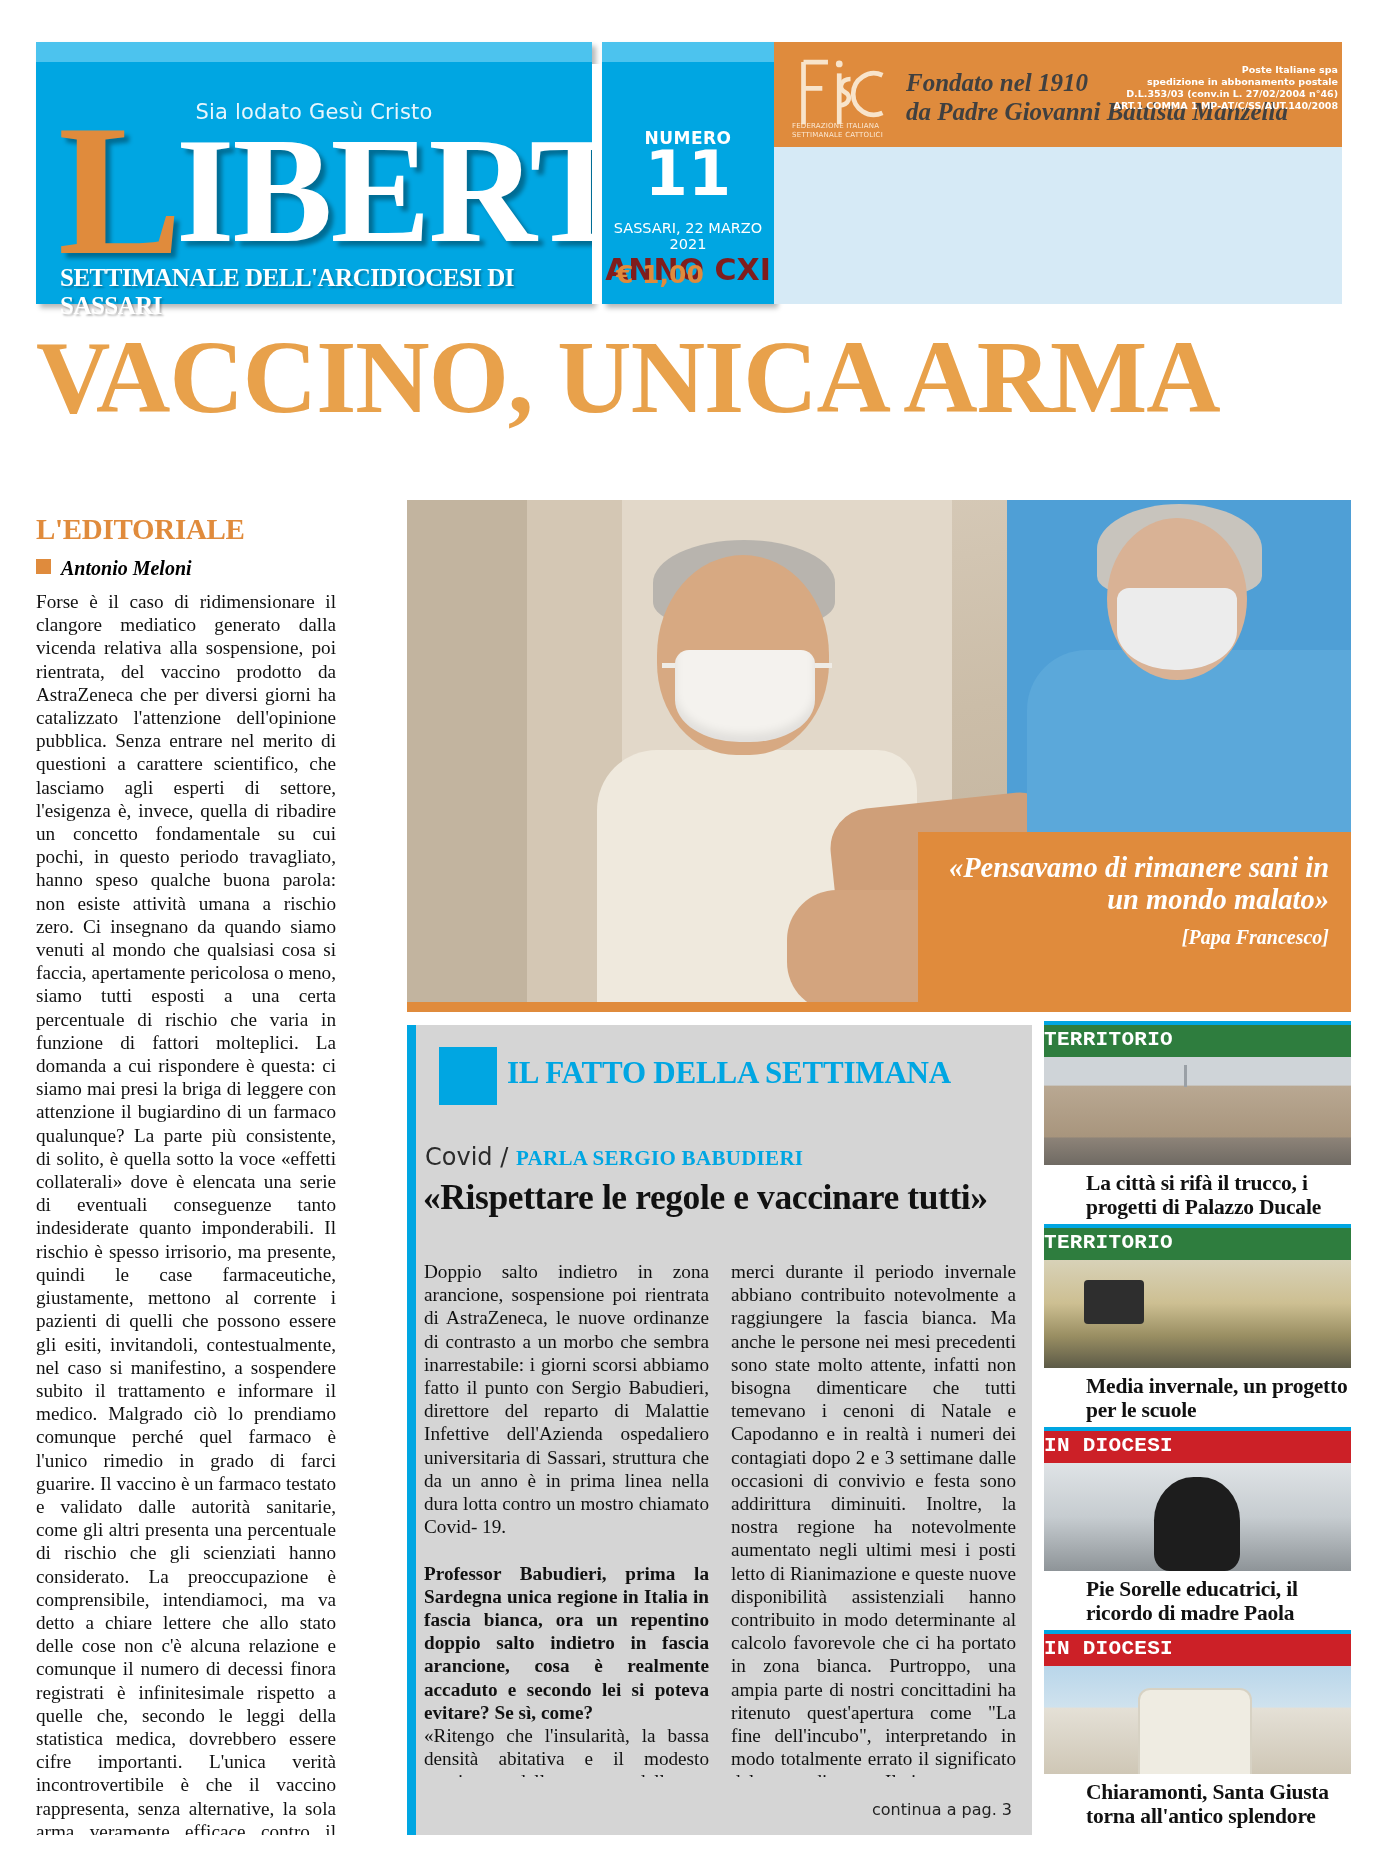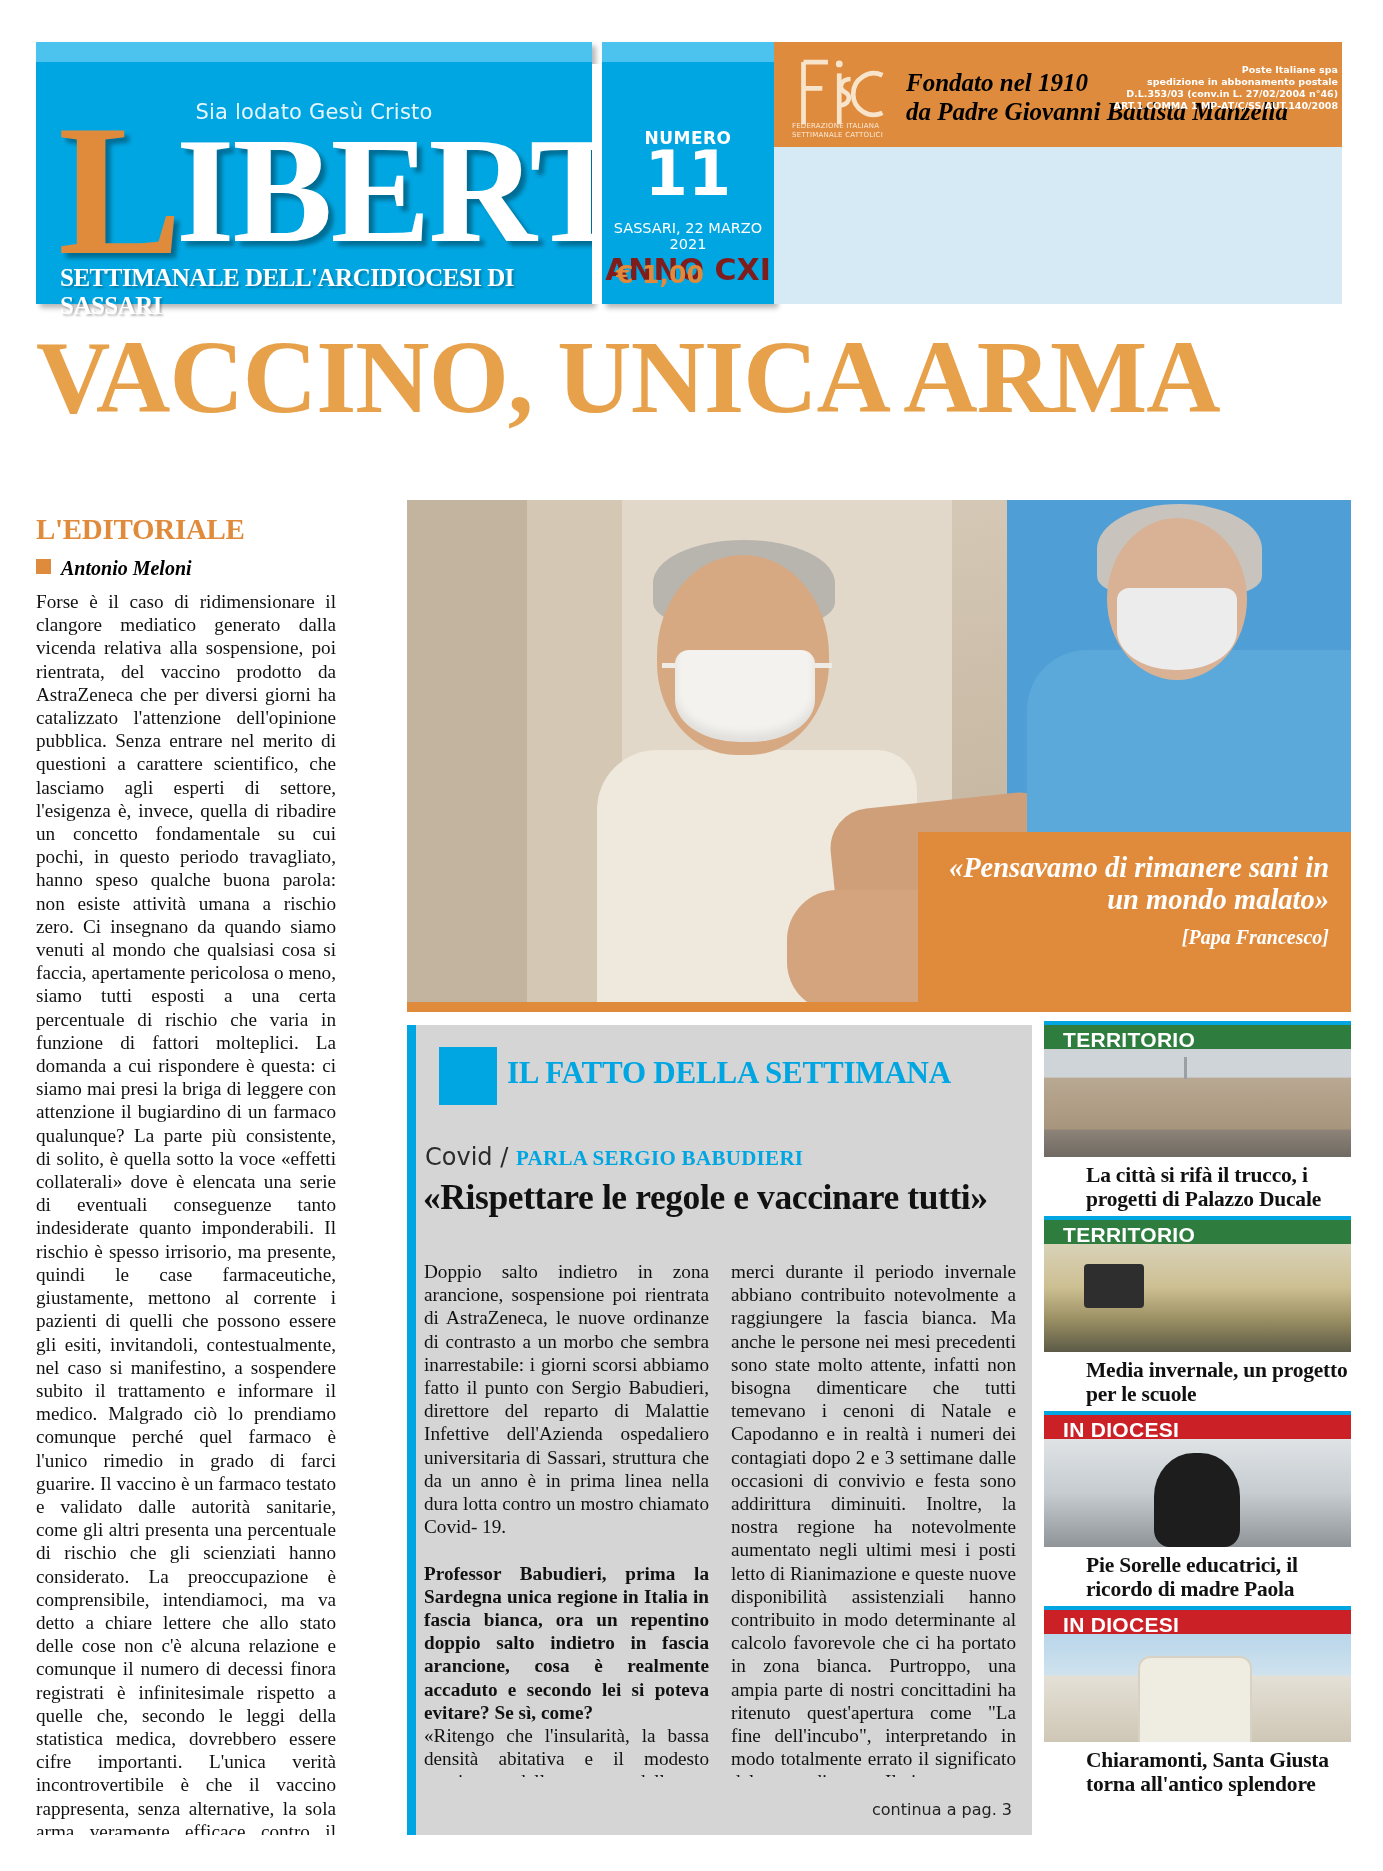--- a/index.html
+++ b/index.html
@@ -175,21 +175,21 @@
     color: #fbe9d4;
     letter-spacing: 0.2px;
   }
   .fisc-text {
     position: absolute; left: 132px; top: 26px;
     font-family: "Liberation Serif", serif;
     font-style: italic;
     font-weight: bold;
     font-size: 25px;
     line-height: 29px;
-    color: #000000;
+    color: #404040;
   }
   .mh-rightlower {
     position: absolute; left: 0; top: 105px;
     width: 568px; height: 157px;
     background: #d6eaf6;
   }
 
   
   .headline {
     position: absolute;
@@ -372,27 +372,27 @@
 
   
   .rail {
     position: absolute;
     left: 1044px; top: 1025px;
     width: 307px; height: 810px;
   }
   .rail-item { position: relative; width: 307px; }
   .rail-lbl {
     position: relative;
-    height: 24px;
-    font-family: Liberation Sans, sans-serif;
+    height: 32px;
+    font-family: Liberation Mono, monospace;
     font-weight: bold;
     font-size: 21px;
     line-height: 29px;
     color: #ffffff;
-    padding-left: 19px;
+    padding-left: 0;
     letter-spacing: 0.3px;
   }
   .rail-lbl::before {
     content: "";
     position: absolute; left: 0; top: -4px;
     width: 307px; height: 4px;
     background: #00a6e2;
   }
   .rail-thumb {
     position: relative;

